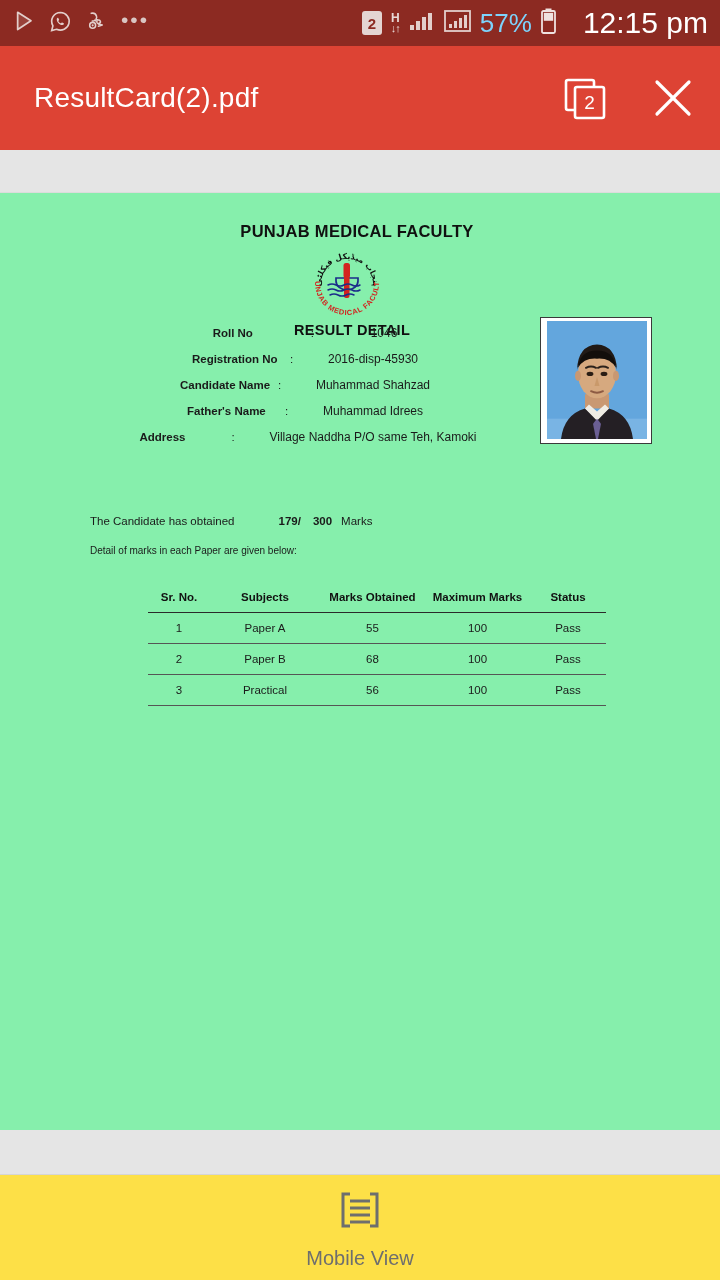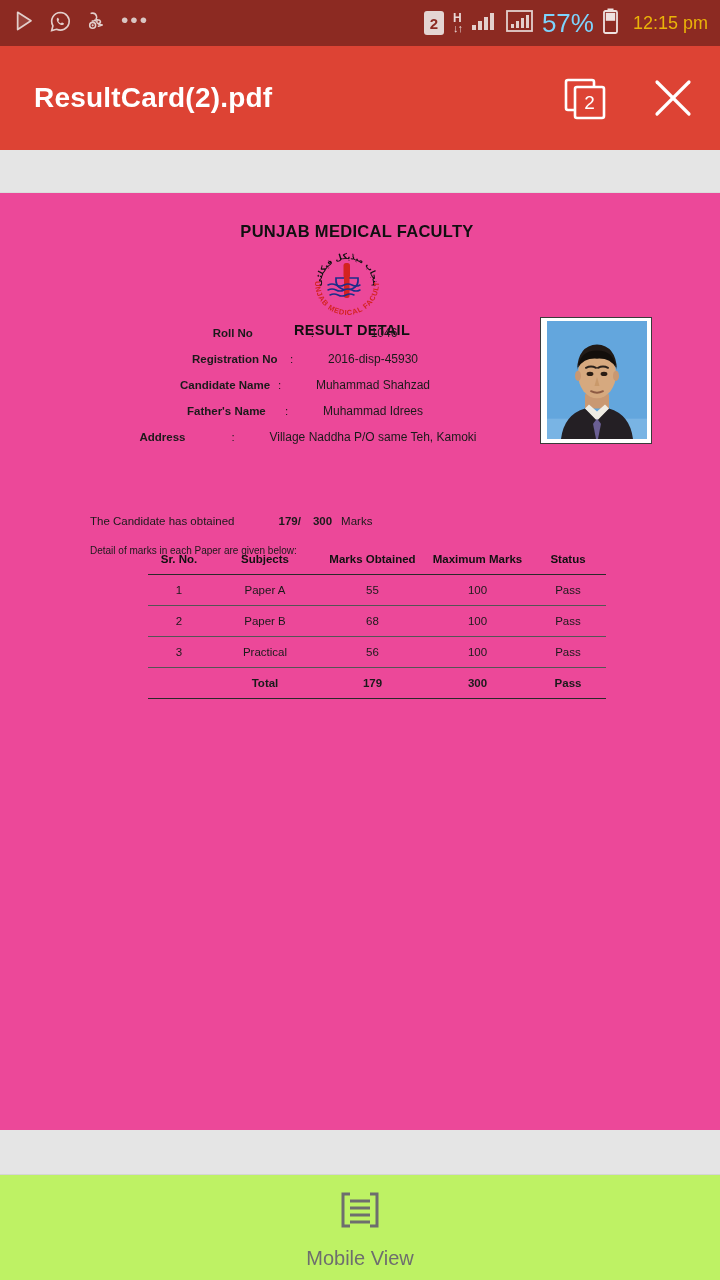--- a/index.html
+++ b/index.html
@@ -27,42 +27,42 @@
   .sim-badge {
     width:20px; height:24px; border-radius:3px;
     background:#e4d4d2; color:#8c2a22;
     font-size:15px; font-weight:bold;
     display:flex; align-items:center; justify-content:center;
   }
   .hplus { display:flex; flex-direction:column; align-items:center; line-height:1; }
   .hplus .h { font-size:12px; font-weight:bold; color:#e9d9d7; }
   .hplus .ar { font-size:11px; font-weight:bold; color:#e9d9d7; margin-top:-1px; letter-spacing:-1px;}
   .pct { font-size:26px; color:#7dd3fc; letter-spacing:0; }
-  .clock { font-size:18px; color:#eab308; margin-left:6px; }
+  .clock { font-size:30px; color:#ffffff; margin-left:18px; }
 
   
   .appbar {
     height:104px; width:100%;
     background:#dd4334;
     display:flex; align-items:center;
     padding:0 26px 0 34px;
   }
   .appbar-title {
-    color:#ffffff; font-size:28px; font-weight:700;
+    color:#ffffff; font-size:28px; font-weight:400;
     letter-spacing:0.2px; flex:1;
   }
   .appbar-actions { display:flex; align-items:center; gap:44px; }
   .icon-btn { display:flex; align-items:center; justify-content:center; cursor:pointer; }
 
   
   .gray-band-top { height:43px; width:100%; background:#e5e5e5; border-bottom:1px solid #dcdcdc; }
   .page {
     width:100%;
     height:937px;
-    background:#ec4899;
+    background:#86efac;
     position:relative;
   }
   .gray-band-bottom { height:45px; width:100%; background:#e5e5e5; border-bottom:1px solid #d5d5d5; }
 
   
   .doc { position:relative; width:100%; padding-top:29px; }
   .doc-title {
     text-align:center; font-weight:bold; font-size:16.5px;
     color:#101010; letter-spacing:0.3px;
     margin-left:-6px;
@@ -114,21 +114,21 @@
   .ob-max { font-weight:bold; margin-left:12px; }
   .ob-marks { margin-left:9px; }
 
   .detail-line {
     position:absolute; left:90px; top:352px;
     font-size:10px; color:#1a1a1a;
   }
 
   
   .marks-table {
-    position:absolute; left:148px; top:354px;
+    position:absolute; left:148px; top:392px;
     width:458px; border-collapse:collapse;
   }
   .marks-table th {
     font-size:11.5px; font-weight:bold; color:#111;
     padding:6px 0 9px 0; text-align:center;
     border-bottom:1.6px solid #2a2a2a;
   }
   .marks-table td {
     font-size:11.5px; color:#1a1a1a; text-align:center;
     padding:9px 0 9px 0;
@@ -141,21 +141,21 @@
   }
   .col-sr { width:62px; }
   .col-sub { width:110px; }
   .col-mo { width:105px; }
   .col-mm { width:105px; }
   .col-st { width:76px; }
 
   
   .toolbar {
     height:105px; width:100%;
-    background:#bef264;
+    background:#fde047;
     display:flex; align-items:center;
   }
   .tool-item {
     flex:1; display:flex; flex-direction:column;
     align-items:center; justify-content:center; cursor:pointer;
     gap:9px;
   }
   .tool-label { font-size:20px; color:#6e6e6e; }
 </style>
 </head>
@@ -371,27 +371,20 @@
           <td>100</td>
           <td>Pass</td>
         </tr>
         <tr>
           <td>3</td>
           <td>Practical</td>
           <td>56</td>
           <td>100</td>
           <td>Pass</td>
         </tr>
-        <tr class="total-row">
-          <td></td>
-          <td>Total</td>
-          <td>179</td>
-          <td>300</td>
-          <td>Pass</td>
-        </tr>
       </tbody>
     </table>
 
   </div>
 </div>
 
 <div class="gray-band-bottom"></div>
 
 <div class="toolbar">
   <div class="tool-item">

